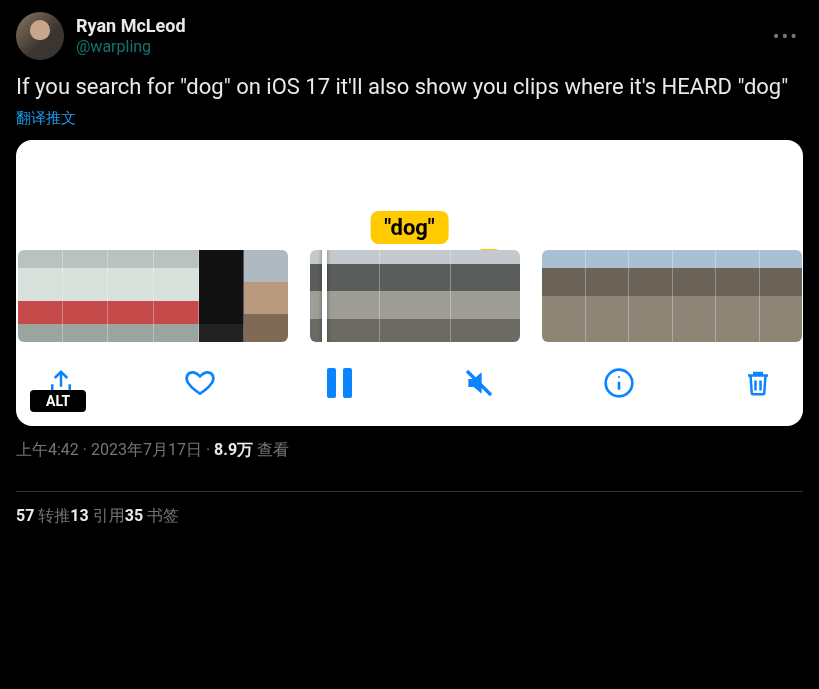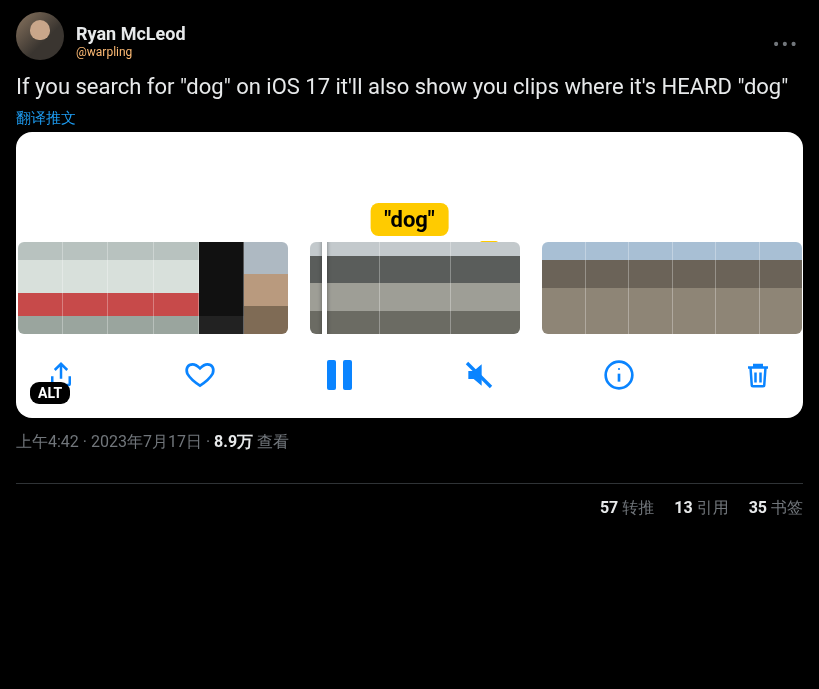--- a/index.html
+++ b/index.html
@@ -9,21 +9,21 @@
     font-family: -apple-system, BlinkMacSystemFont, "Segoe UI", Roboto, Helvetica, Arial, sans-serif;
     width: 819px;
     height: 689px;
     overflow: hidden;
   }
   .tweet {
     padding: 12px 16px;
   }
   .header {
     display: flex;
-    align-items: flex-end;
+    align-items: center;
     gap: 12px;
     margin-bottom: 12px;
   }
   .avatar {
     width: 48px;
     height: 48px;
     border-radius: 50%;
     background: linear-gradient(135deg, #8a7560 0%, #3a3530 60%);
     flex-shrink: 0;
     overflow: hidden;
@@ -32,33 +32,33 @@
   .avatar::after {
     content: "";
     position: absolute;
     top: 8px; left: 14px;
     width: 20px; height: 20px;
     background: #c9a68a;
     border-radius: 50% 50% 45% 45%;
   }
   .names { flex: 1; line-height: 1.25; }
   .display-name { font-weight: 700; font-size: 18px; color: #e7e9ea; }
-  .handle { font-size: 12px; color: #fdba74; }
+  .handle { font-size: 16px; color: #0f766e; }
   .more-dots { color: #71767b; font-size: 20px; letter-spacing: 2px; padding: 4px; cursor: pointer; }
   .tweet-text {
     font-size: 22px;
     line-height: 1.35;
     color: #e7e9ea;
     margin-bottom: 6px;
   }
   .translate-link {
     color: #1d9bf0;
     font-size: 15px;
     display: inline-block;
-    margin-bottom: 4px;
+    margin-bottom: 12px;
     cursor: pointer;
   }
   .media-card {
     background: #fff;
     border-radius: 16px;
     width: 100%;
     overflow: hidden;
     color: #000;
     position: relative;
     margin-bottom: 14px;
@@ -142,40 +142,38 @@
   .tb-pause { display: flex; gap: 7px; }
   .tb-pause span { width: 9px; height: 30px; background: #0a84ff; border-radius: 2px; }
   .alt-badge {
     position: absolute;
     left: 14px;
     bottom: 14px;
     background: #000;
     color: #fff;
     font-weight: 700;
     font-size: 14px;
-    padding: 3px 8px;
-    border-radius: 9px;
+    padding: 3px 16px;
+    border-radius: 4px;
   }
   .meta-line {
     color: #71767b;
     font-size: 16px;
     margin-bottom: 30px;
   }
   .meta-line b { color: #e7e9ea; font-weight: 700; }
   .divider {
     height: 1px;
     background: #2f3336;
     margin-bottom: 14px;
   }
   .stats {
     display: flex;
-    gap: 20px;
     font-size: 16px;
     color: #71767b;
-    justify-content: flex-end;
   }
   .stats b { color: #e7e9ea; font-weight: 700; margin-right: 4px; }
 </style>
 </head>
 <body>
 
 <div class="tweet">
 
   <div class="header">
     <div class="avatar"></div>

